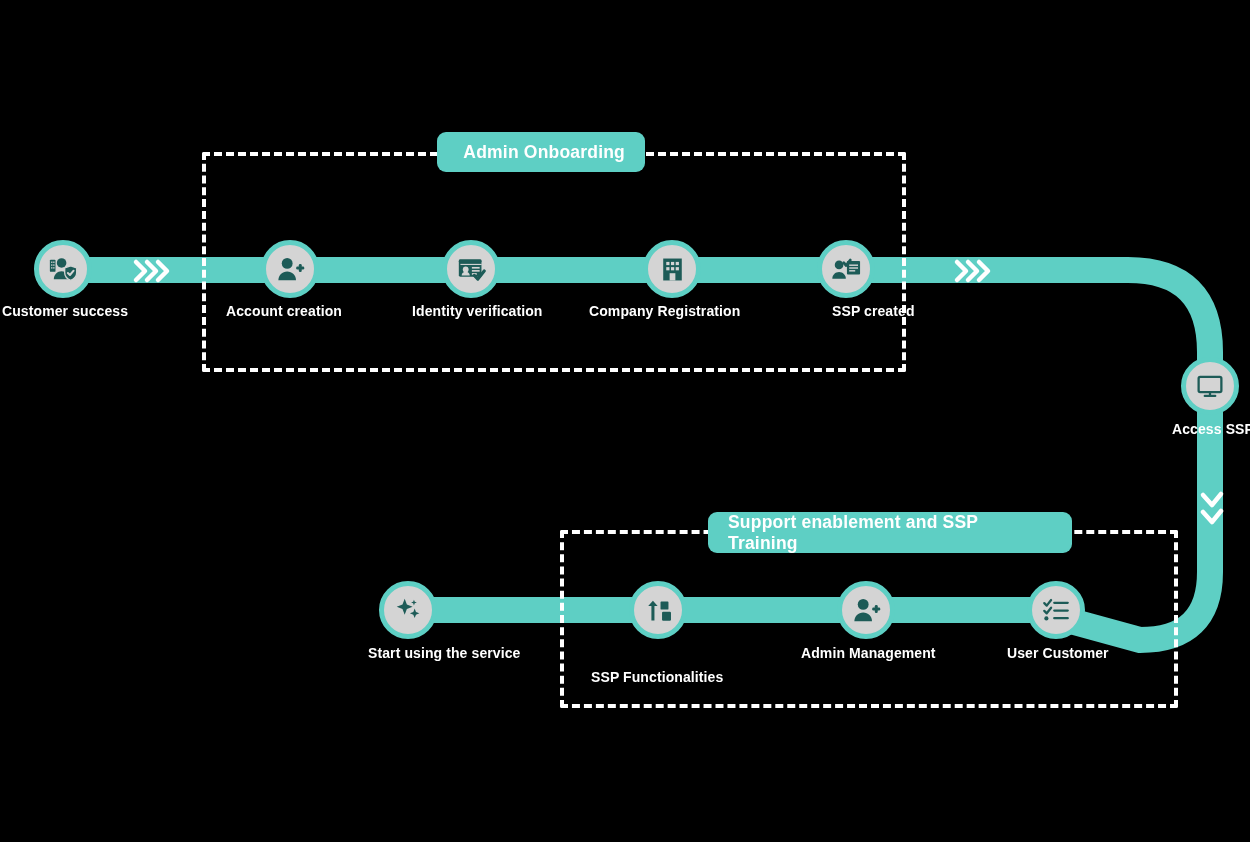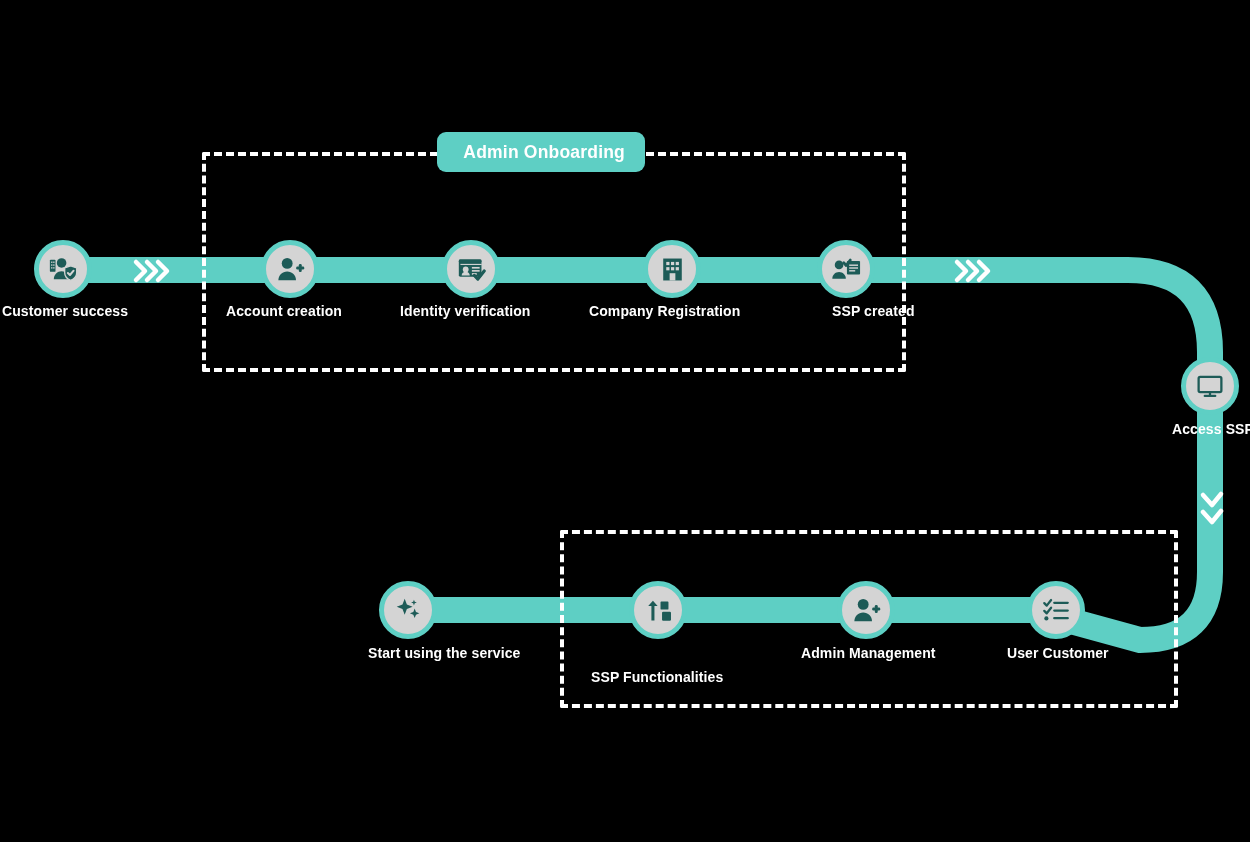--- a/index.html
+++ b/index.html
@@ -101,20 +101,23 @@
       <polyline points="1203,512 1212,522 1221,511"></polyline>
     </g>
   </svg>
 
   <div class="group-box" style="left:202px; top:152px; width:704px; height:220px;"></div>
   <div class="group-box" style="left:560px; top:530px; width:618px; height:178px;"></div>
 
   <div class="group-badge" style="left:437px; top:132px; width:208px; height:40px;">
     <span>Admin Onboarding</span>
   </div>
+  <div class="group-badge" style="left:708px; top:512px; width:364px; height:41px;">
+    <span>Support enablement and SSP Training</span>
+  </div>
 
   <div class="node" style="left:34px; top:240px;">
     <span>
       <svg width="30" height="30" viewBox="0 0 32 32" fill="#1d5b57">
         <rect x="2" y="6" width="6" height="13" rx="1"></rect>
         <rect x="3.4" y="8" width="1.3" height="1.6" fill="#d4d4d4"></rect>
         <rect x="5.6" y="8" width="1.3" height="1.6" fill="#d4d4d4"></rect>
         <rect x="3.4" y="11" width="1.3" height="1.6" fill="#d4d4d4"></rect>
         <rect x="5.6" y="11" width="1.3" height="1.6" fill="#d4d4d4"></rect>
         <rect x="3.4" y="14" width="1.3" height="1.6" fill="#d4d4d4"></rect>
@@ -149,21 +152,21 @@
         <circle cx="9.6" cy="16" r="3.2" fill="#d4d4d4"></circle>
         <path d="M5.1 22.6c0-2.5 2-4.2 4.5-4.2s4.5 1.7 4.5 4.2z" fill="#d4d4d4"></path>
         <rect x="16.4" y="13.2" width="8.6" height="1.8" fill="#d4d4d4"></rect>
         <rect x="16.4" y="16.6" width="8.6" height="1.8" fill="#d4d4d4"></rect>
         <rect x="16.4" y="20" width="5.4" height="1.8" fill="#d4d4d4"></rect>
         <polyline points="19.2,22.6 23,26.6 30,17.6" fill="none" stroke="#1d5b57" stroke-width="3.4" stroke-linecap="round" stroke-linejoin="round"></polyline>
         <polyline points="19.2,22.6 23,26.6 30,17.6" fill="none" stroke="#1d5b57" stroke-width="2.4" stroke-linecap="round" stroke-linejoin="round"></polyline>
       </svg>
     </span>
   </div>
-  <div class="node-label" style="left:400px; top:303px;">Identity verification</div>
+  <div class="node-label" style="left:412px; top:303px;">Identity verification</div>
 
   <div class="node" style="left:643px; top:240px;">
     <span>
       <svg width="27" height="27" viewBox="0 0 32 32" fill="#1d5b57">
         <path d="M5 3h22v26H5z"></path>
         <rect x="8.6" y="7" width="3.8" height="3.8" fill="#d4d4d4"></rect>
         <rect x="14.2" y="7" width="3.8" height="3.8" fill="#d4d4d4"></rect>
         <rect x="19.8" y="7" width="3.8" height="3.8" fill="#d4d4d4"></rect>
         <rect x="8.6" y="13.2" width="3.8" height="3.8" fill="#d4d4d4"></rect>
         <rect x="14.2" y="13.2" width="3.8" height="3.8" fill="#d4d4d4"></rect>

